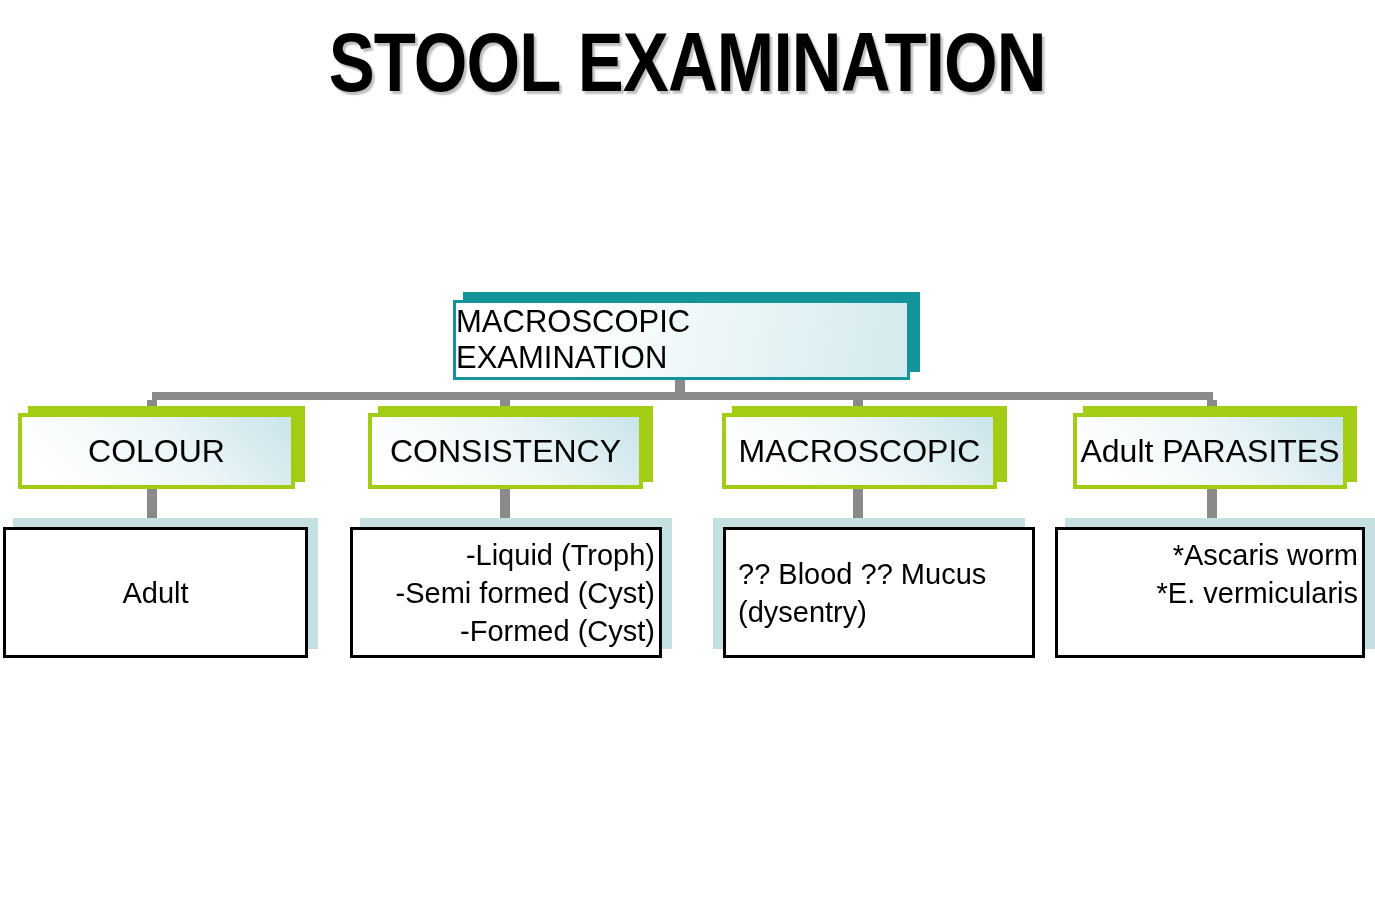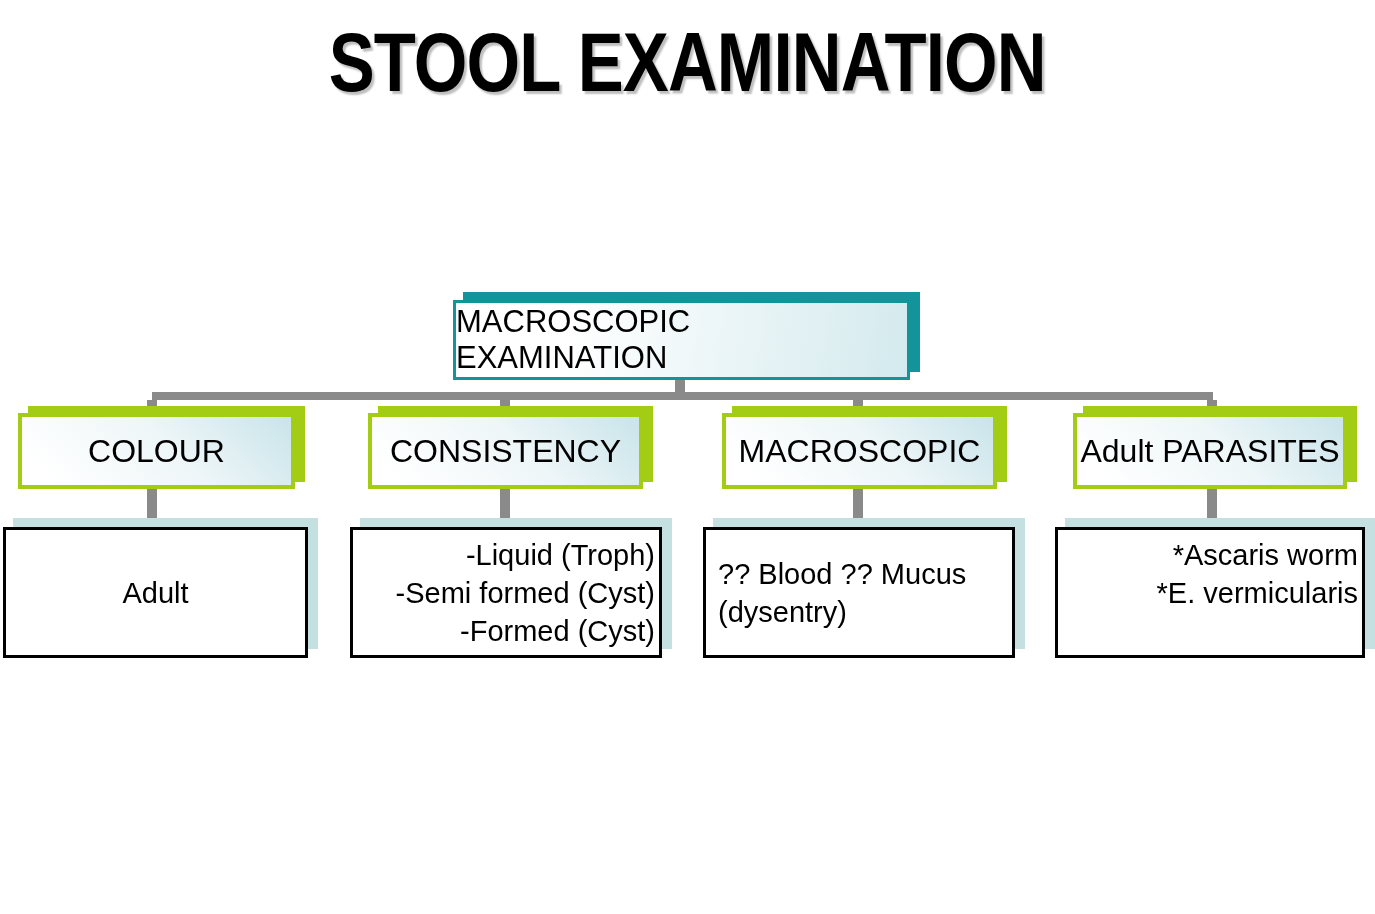--- a/index.html
+++ b/index.html
@@ -52,21 +52,21 @@
   
   .detail-shadow { position:absolute; top:518px; height:131px; background:#c5e0e0; z-index:1; }
   .detail-box {
     position:absolute; top:527px; height:131px; box-sizing:border-box;
     border:3px solid #000; background:#ffffff; z-index:2;
     font-size:29px; line-height:38px;
     display:flex; flex-direction:column;
   }
   .detail-center { justify-content:center; align-items:center; text-align:center; }
   .detail-left { justify-content:flex-start; align-items:flex-end; text-align:left; padding:6px 4px 0 2px; }
-  .detail-left-mid { justify-content:center; align-items:flex-start; text-align:center; padding-left:12px; }
+  .detail-left-mid { justify-content:center; align-items:flex-start; text-align:center; padding-left:12px;margin-left:20px; }
 
   
   .b0 .stub-top, .b0 .stub-bottom { left:147px; }
   .b0 .node-shadow { left:28px;  width:277px; }
   .b0 .node-box    { left:18px;  width:277px; }
   .b0 .detail-shadow { left:13px; width:305px; }
   .b0 .detail-box    { left:3px;  width:305px; }
 
   .b1 .stub-top, .b1 .stub-bottom { left:500px; }
   .b1 .node-shadow { left:378px; width:275px; }

